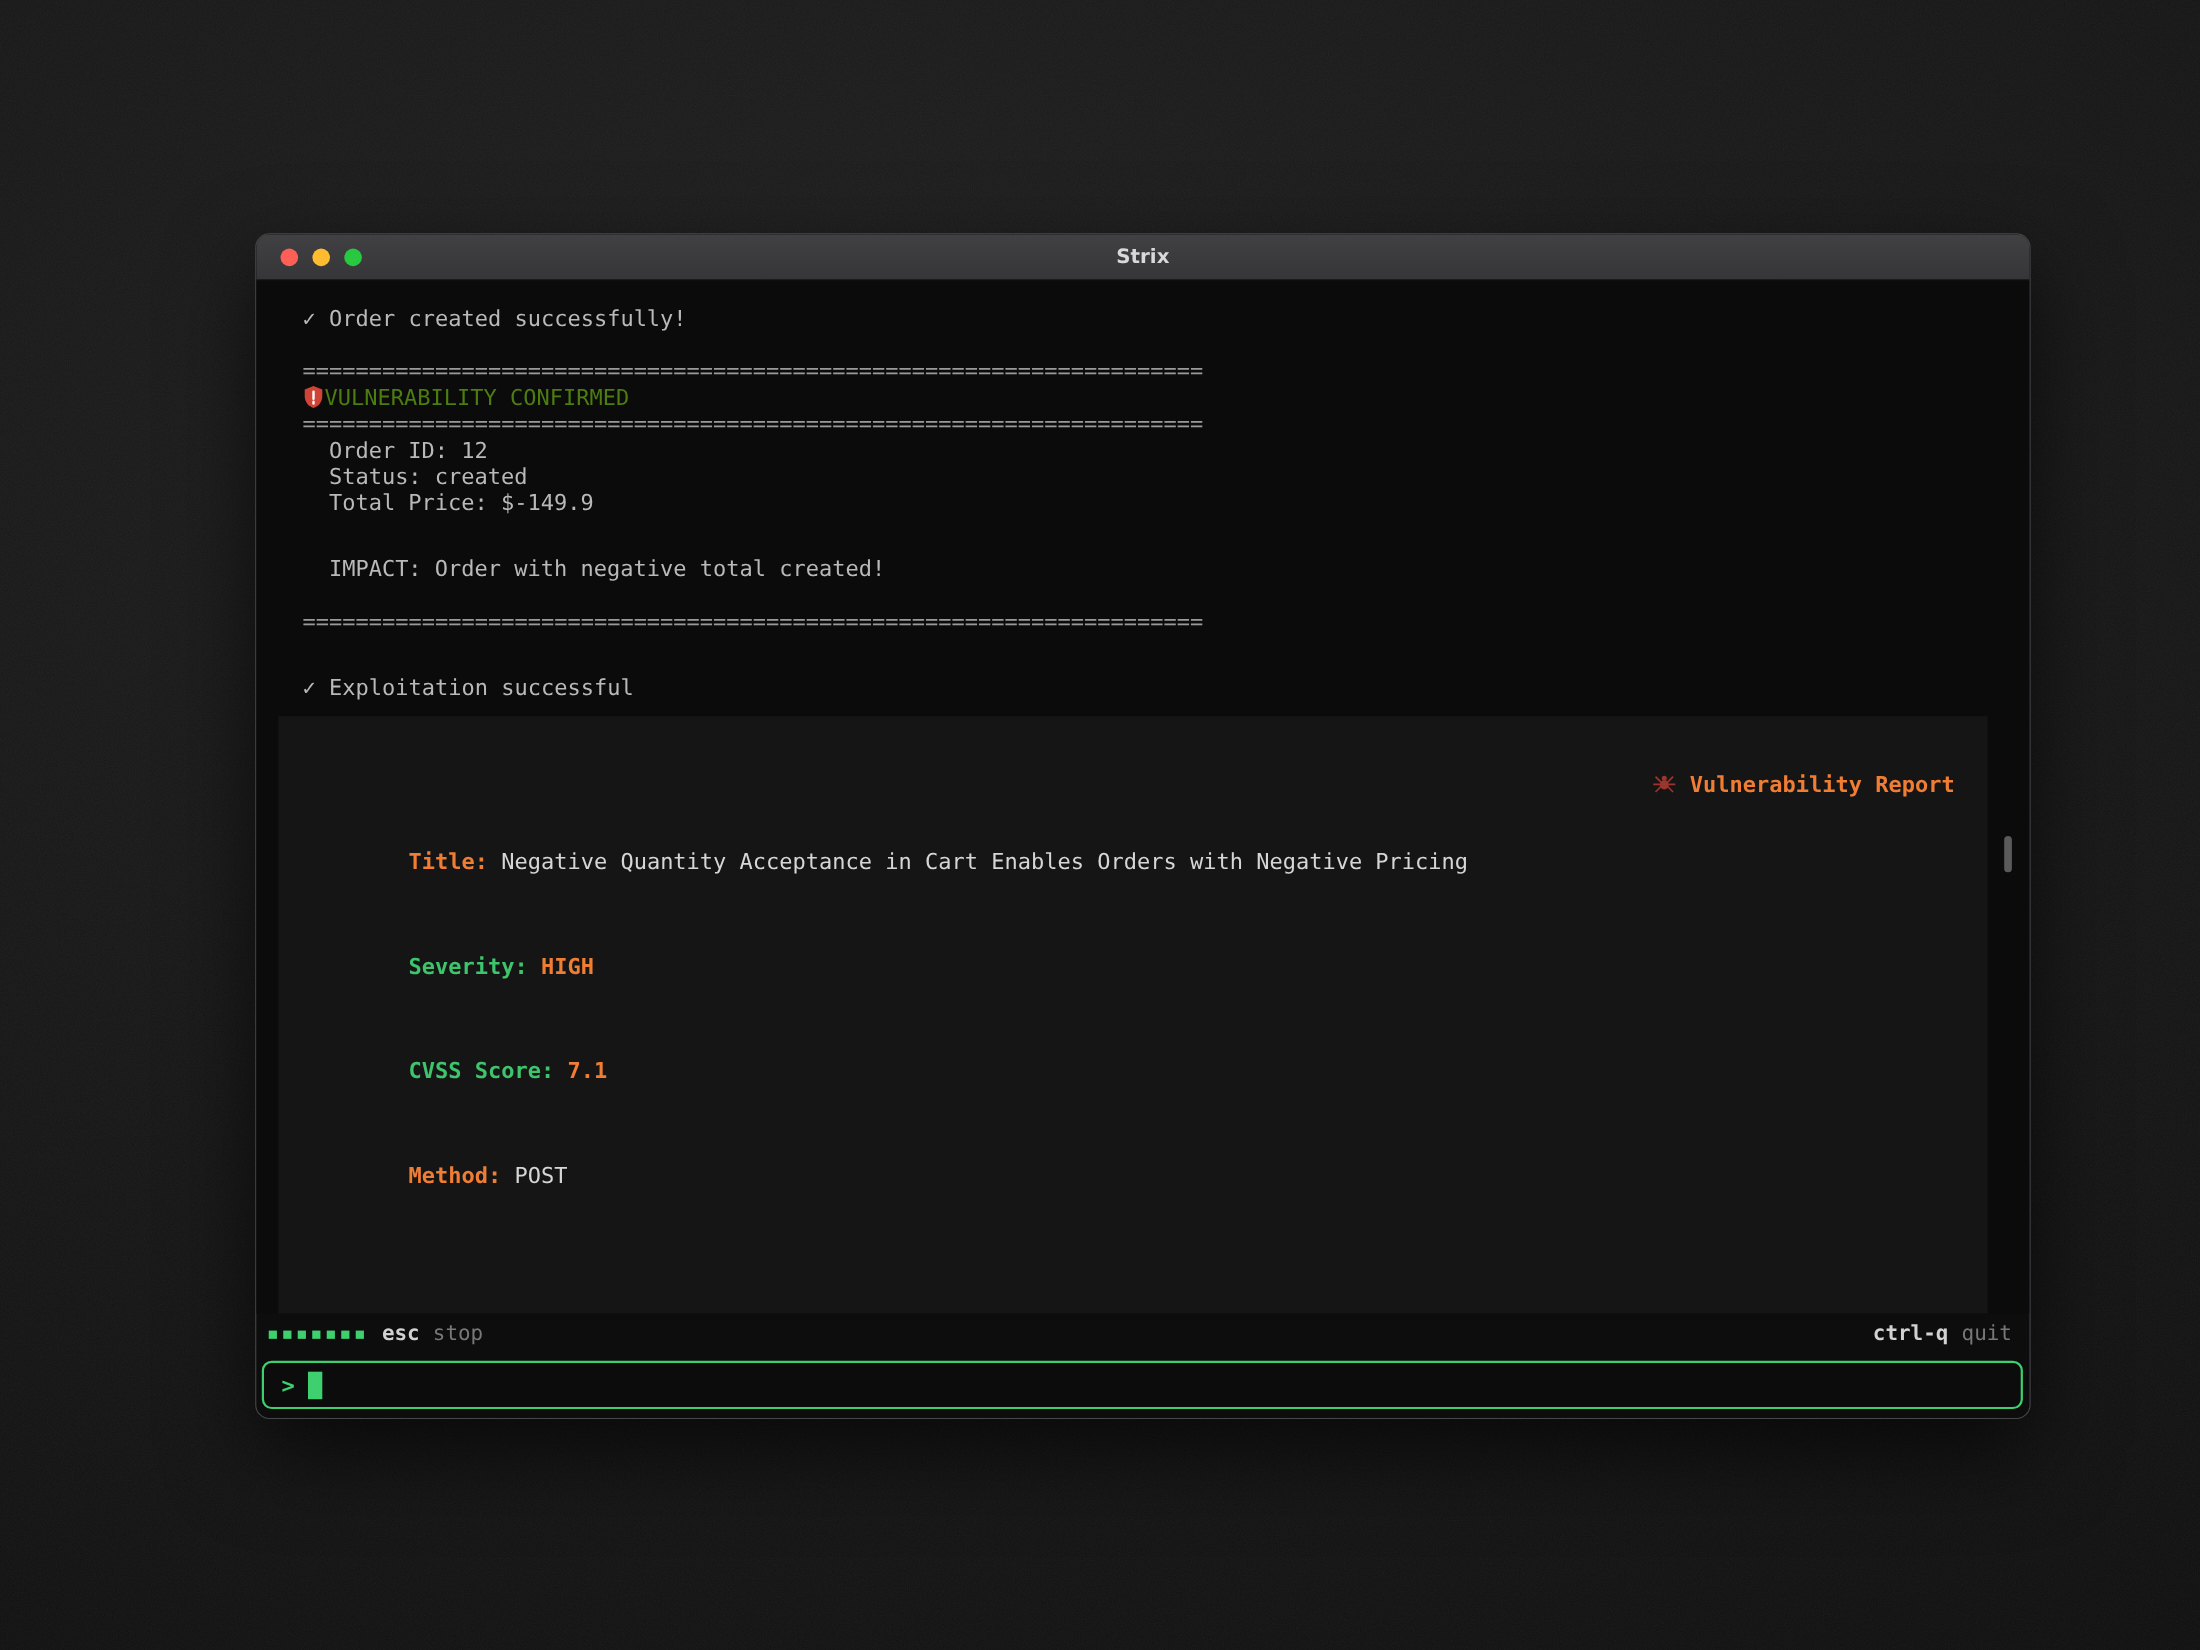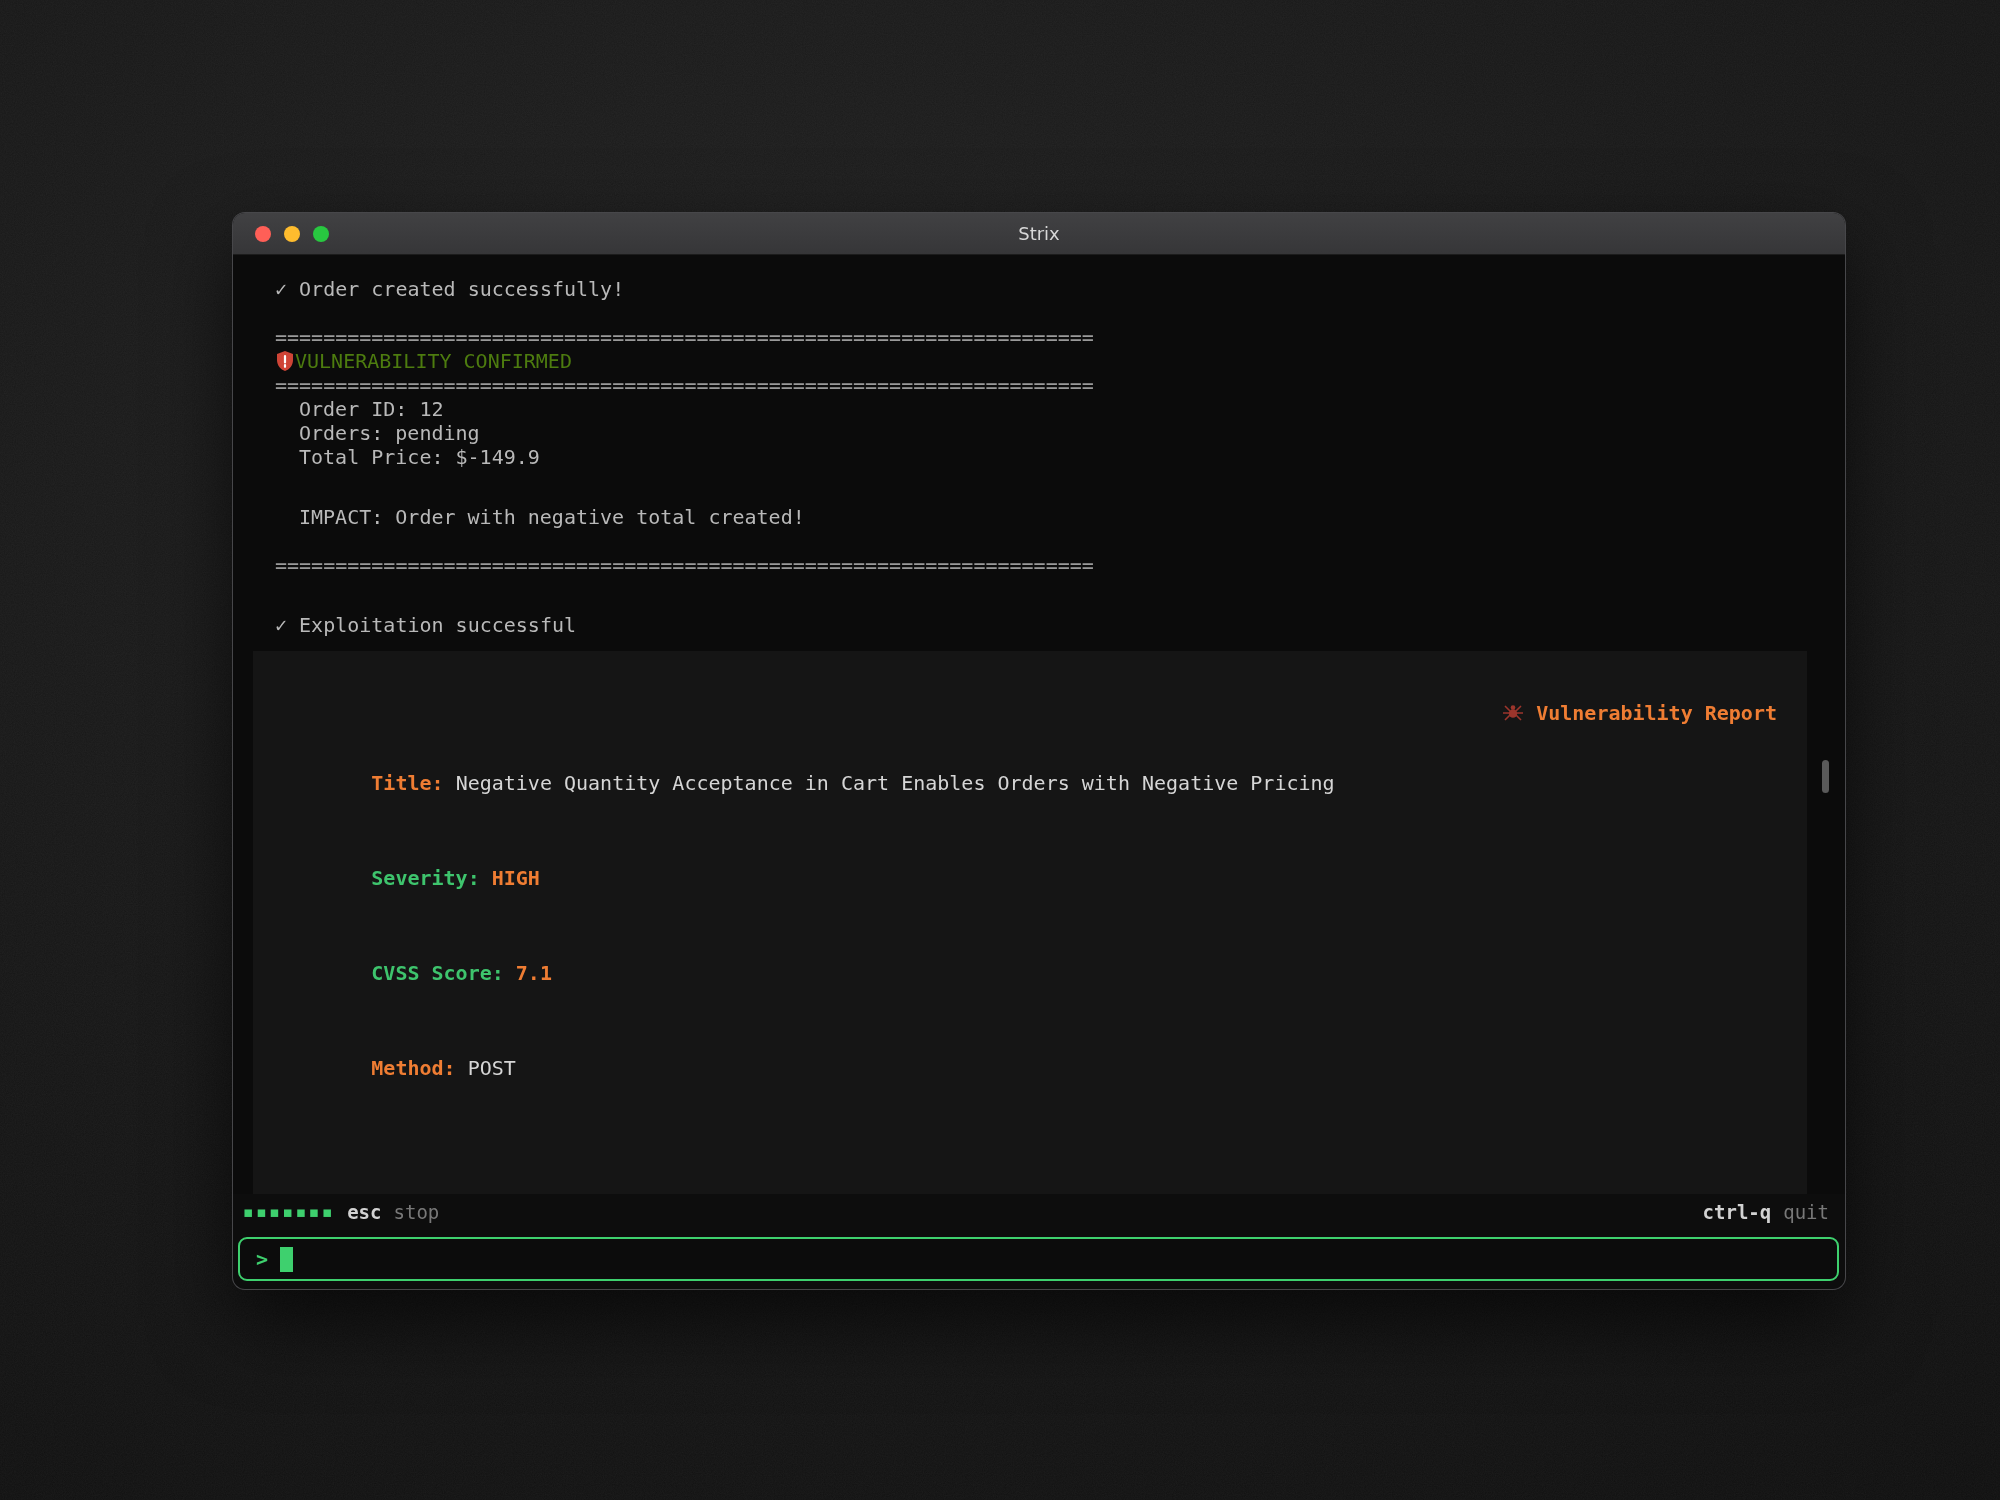--- a/index.html
+++ b/index.html
@@ -25,21 +25,21 @@
     border-bottom:1px solid #1c1c1c;
     display:flex; align-items:center;
   }
   .traffic { display:flex; gap:13px; padding-left:22px; z-index:2; }
   .light { width:16px; height:16px; border-radius:50%; display:inline-block; }
   .light.red    { background:#ff5f57; }
   .light.yellow { background:#febc2e; }
   .light.green  { background:#28c840; }
   .title {
     position:absolute; left:0; right:0; text-align:center;
-    color:#d8d8d8; font-weight:normal; font-size:18px;
+    color:#d8d8d8; font-weight:bold; font-size:18px;
     font-family:"DejaVu Sans", "Liberation Sans", sans-serif;
   }
 
   
   .content {
     flex:1 1 auto; background:#0b0b0b; padding-top:22px;
     overflow:hidden; position:relative;
     font-size:20px; line-height:24px; color:#b9b9b9;
   }
   .termblock { padding-left:42px; }
@@ -122,21 +122,21 @@
       <div class="tline banner">
         <svg width="20" height="22" viewBox="0 0 20 22">
           <path d="M10 1 L18 4 V10 C18 15.5 14.5 19.5 10 21 C5.5 19.5 2 15.5 2 10 V4 Z" fill="#cf4436"></path>
           <path d="M10 6 V12.5 M10 15.2 V16.8" stroke="#ffffff" stroke-width="2.2" stroke-linecap="round" fill="none"></path>
         </svg>
         <span>VULNERABILITY CONFIRMED</span>
       </div>
       <div class="tline sep">====================================================================</div>
 
       <div class="tline indent">Order ID: 12</div>
-      <div class="tline indent">Orders: pending</div>
+      <div class="tline indent">Status: created</div>
       <div class="tline indent">Total Price: $-149.9</div>
 
       <div class="tline indent mt1 mb1">IMPACT: Order with negative total created!</div>
 
       <div class="tline sep">====================================================================</div>
 
       <div class="tline mt1">✓ Exploitation successful</div>
     </div>
 
     <div class="report">

